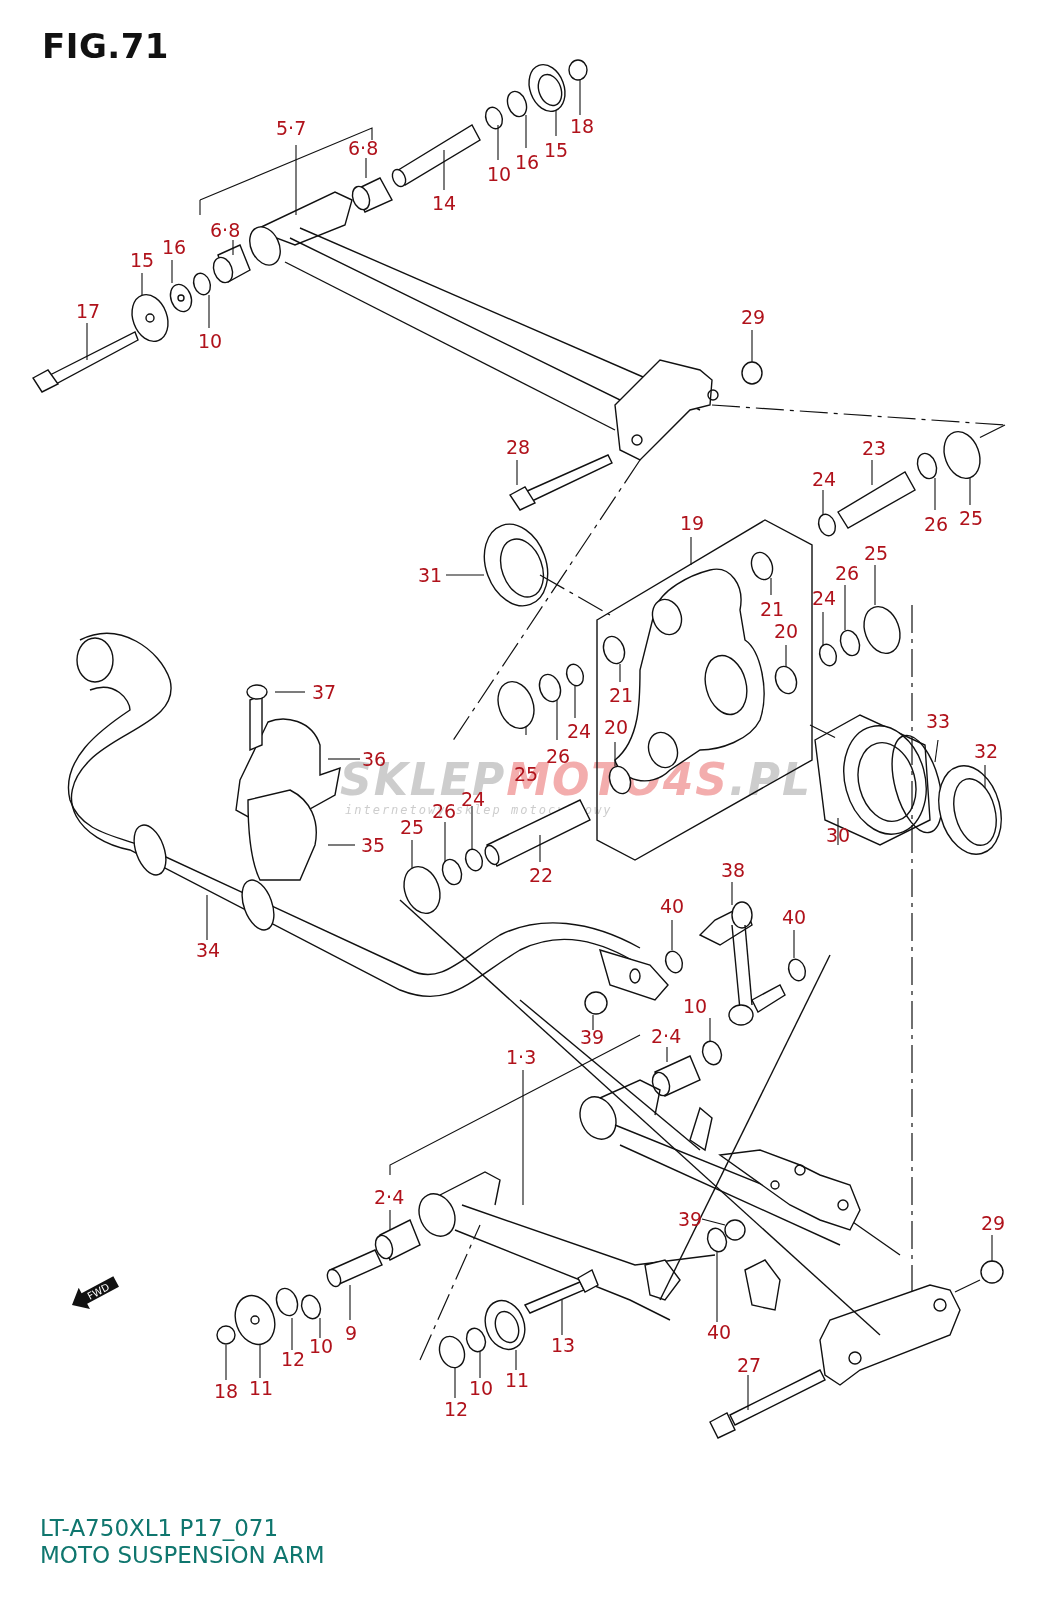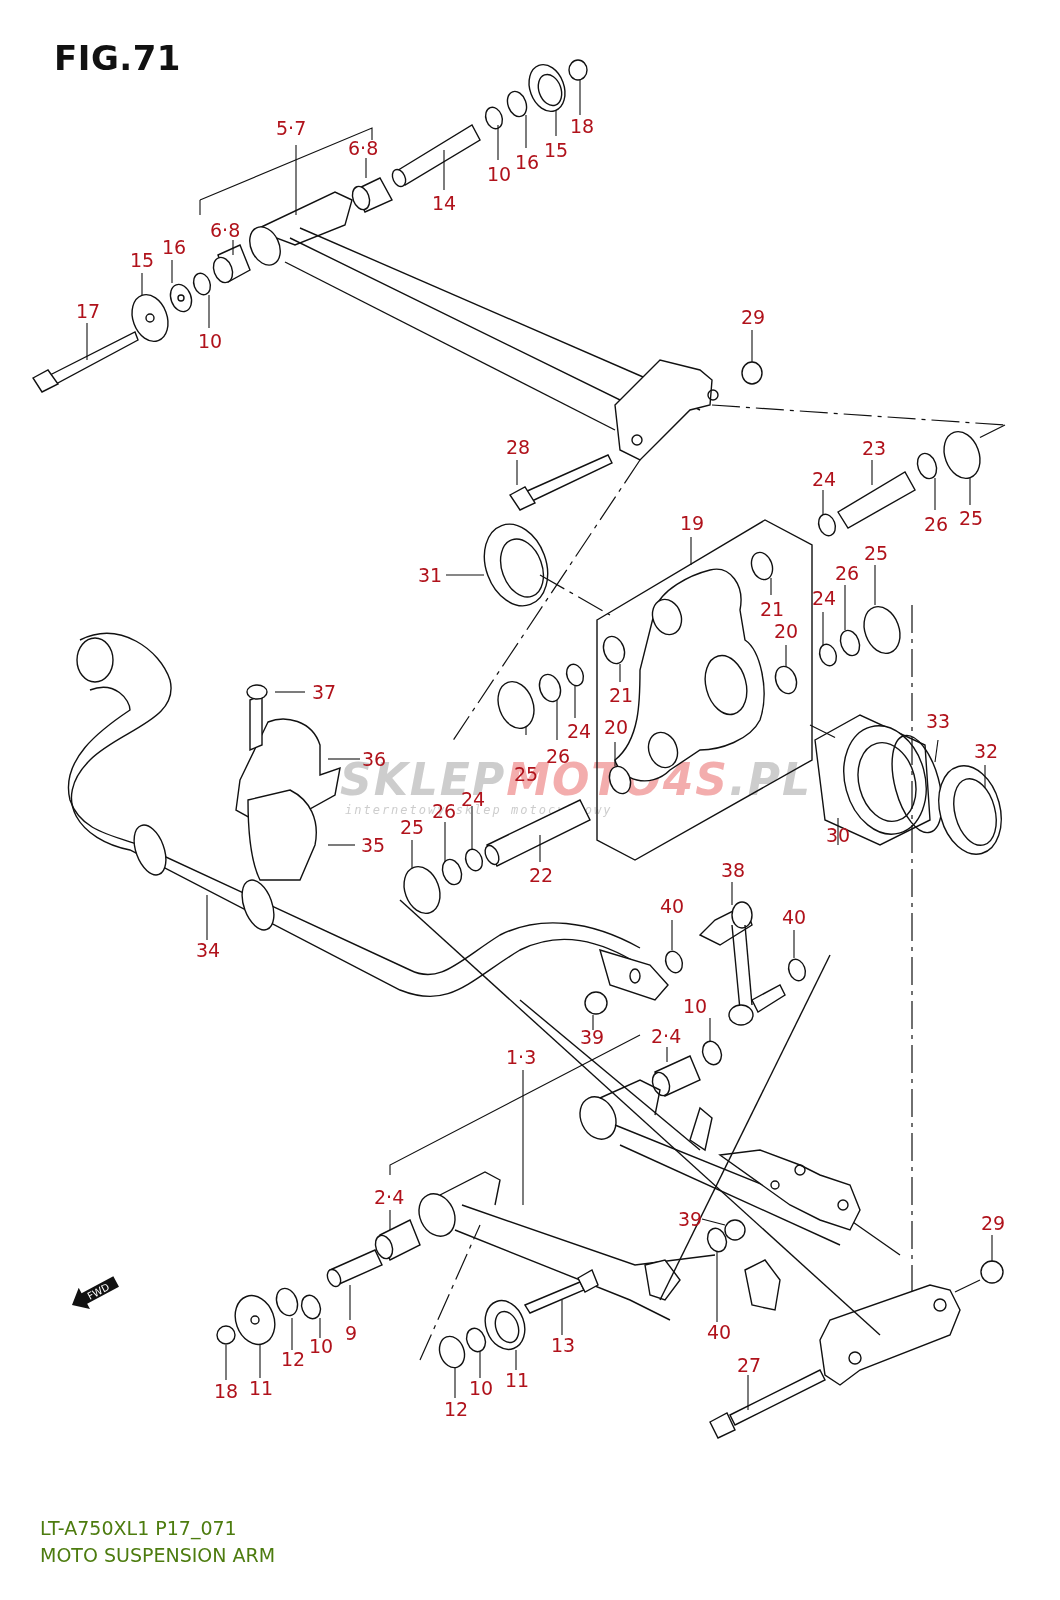--- a/index.html
+++ b/index.html
@@ -1,18 +1,18 @@
 <!DOCTYPE html>
 <html><head>
 <meta charset="utf-8">
 <style>
   html, body { margin: 0; padding: 0; background: #ffffff; }
   body { width: 1060px; height: 1600px; position: relative; overflow: hidden; font-family: "DejaVu Sans", sans-serif; }
-  #fig-title { position: absolute; left: 38px; top: 22px; font-size: 34px; font-weight: bold; color: #111; letter-spacing: 0.5px; margin: 16px; }
-  #footer { position: absolute; left: 40px; top: 1515px; font-size: 19px; color: #4d7c0f; line-height: 27px; }
+  #fig-title { position: absolute; left: 38px; top: 22px; font-size: 34px; font-weight: bold; color: #111; letter-spacing: 0.5px; margin: 4px; }
+  #footer { position: absolute; left: 40px; top: 1515px; font-size: 23px; color: #0f766e; line-height: 27px; }
   #footer div { white-space: nowrap; }
   svg#diagram { position: absolute; left: 0; top: 0; }
   .ln { stroke: #111; stroke-width: 1.4; fill: none; }
   .pt { stroke: #111; stroke-width: 1.4; fill: #fff; }
   .dash { stroke: #111; stroke-width: 1.2; fill: none; stroke-dasharray: 28 6 4 6; }
   .lead { stroke: #111; stroke-width: 1.1; fill: none; }
   .callout { font-family: "DejaVu Sans", sans-serif; font-size: 19px; fill: #b0121b; }
   .wm-big { font-family: "DejaVu Sans", sans-serif; font-size: 44px; font-weight: bold; font-style: italic; letter-spacing: 2px; }
   .wm-small { font-family: "DejaVu Sans Mono", monospace; font-size: 12px; font-style: italic; fill: #c8c8c8; letter-spacing: 2px; }
 </style>

